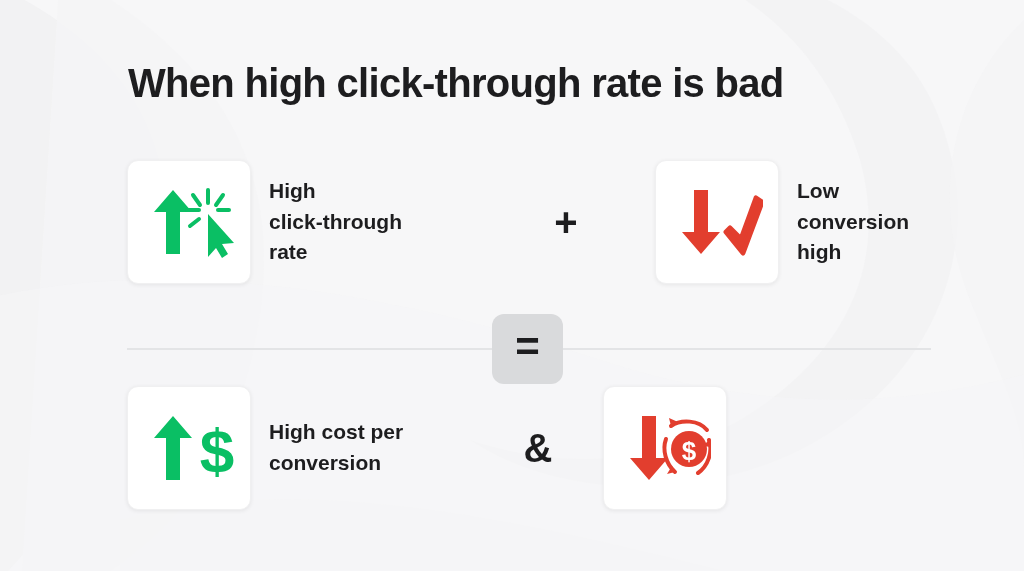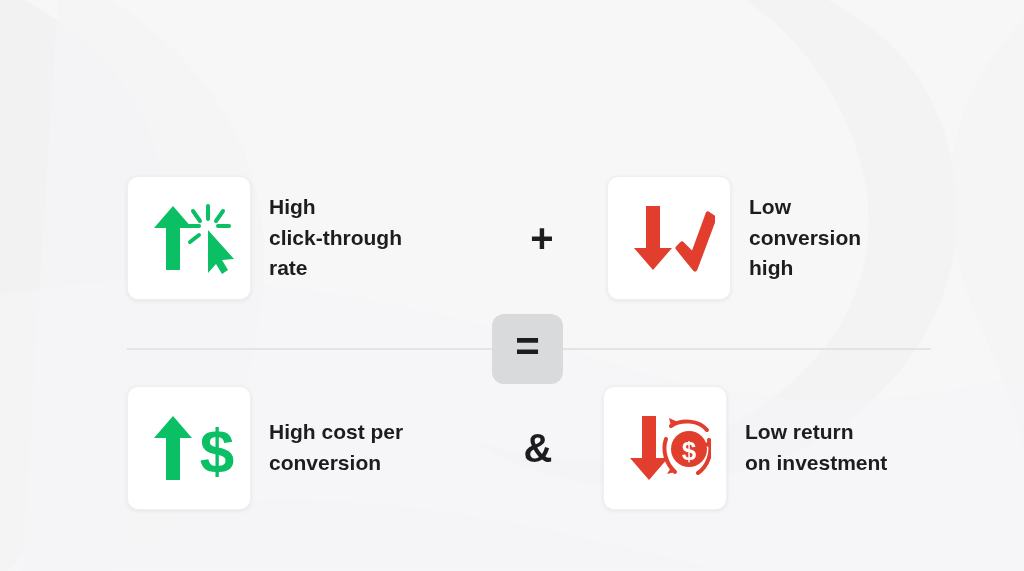--- a/index.html
+++ b/index.html
@@ -58,21 +58,21 @@
     border-radius:12px;
     display:flex; align-items:center; justify-content:center;
   }
   .equals-badge .glyph {
     font-size:42px; font-weight:bold; color:#1d1d1f;
     line-height:1; margin-top:-4px;
   }
 
   
   .row { position:absolute; display:flex; align-items:center; }
-  #row-top    { left:127px; top:176px; }
+  #row-top    { left:127px; top:160px;gap:24px; }
   #row-bottom { left:127px; top:386px; }
 
   
   .icon-card {
     width:124px; height:124px;
     background:#ffffff;
     border-radius:11px;
     border:1px solid #f0f0f1;
     box-shadow:0 1px 4px rgba(0,0,0,0.07);
     display:flex; align-items:center; justify-content:center;
@@ -122,20 +122,21 @@
              C 930 385, 990 250, 940 120 C 905 25, 800 -35, 660 -40 Z" fill="#f2f2f3" opacity="0.75"></path>
     <path d="M1024 20 C 950 90, 930 200, 970 300 C 1000 375, 1024 420, 1024 470 L 1024 0 Z" fill="#f4f4f5" opacity="0.8"></path>
     <path d="M120 520 C 300 470, 520 520, 720 570 L 120 570 Z" fill="#f4f4f5" opacity="0.7"></path>
     <path d="M-20 300 C 180 250, 420 300, 600 360 C 760 412, 900 410, 1040 370
              L 1040 571 L -20 571 Z" fill="#f6f6f7" opacity="0.5"></path>
   </svg>
 </div>
 
 <div id="stage">
 
+  <h1 class="title">When high click-through rate is bad</h1>
 
   <div class="divider"></div>
 
   <div class="equals-badge">
     <span class="glyph">=</span>
   </div>
 
   <div class="row" id="row-top">
 
     <div class="group" id="group-tl">
@@ -222,18 +223,16 @@
             <path d="M52 14 L50 6 L59 10 Z" fill="#E23E2E"></path>
 
             <path d="M47 27 C 43 38, 47 52, 56 60" fill="none" stroke="#E23E2E" stroke-width="4" stroke-linecap="round"></path>
             <path d="M56 60 L48 62 L53 54 Z" fill="#E23E2E"></path>
 
             <path d="M90 28 C 94 40, 89 54, 79 61" fill="none" stroke="#E23E2E" stroke-width="4" stroke-linecap="round"></path>
             <path d="M90 28 L84 34 L92 35 Z" fill="#E23E2E"></path>
           </g>
         </svg>
       </div>
-      <div class="item-label">Low return
-on investment</div>
     </div>
   </div>
 
 </div>
 
 </body></html>

